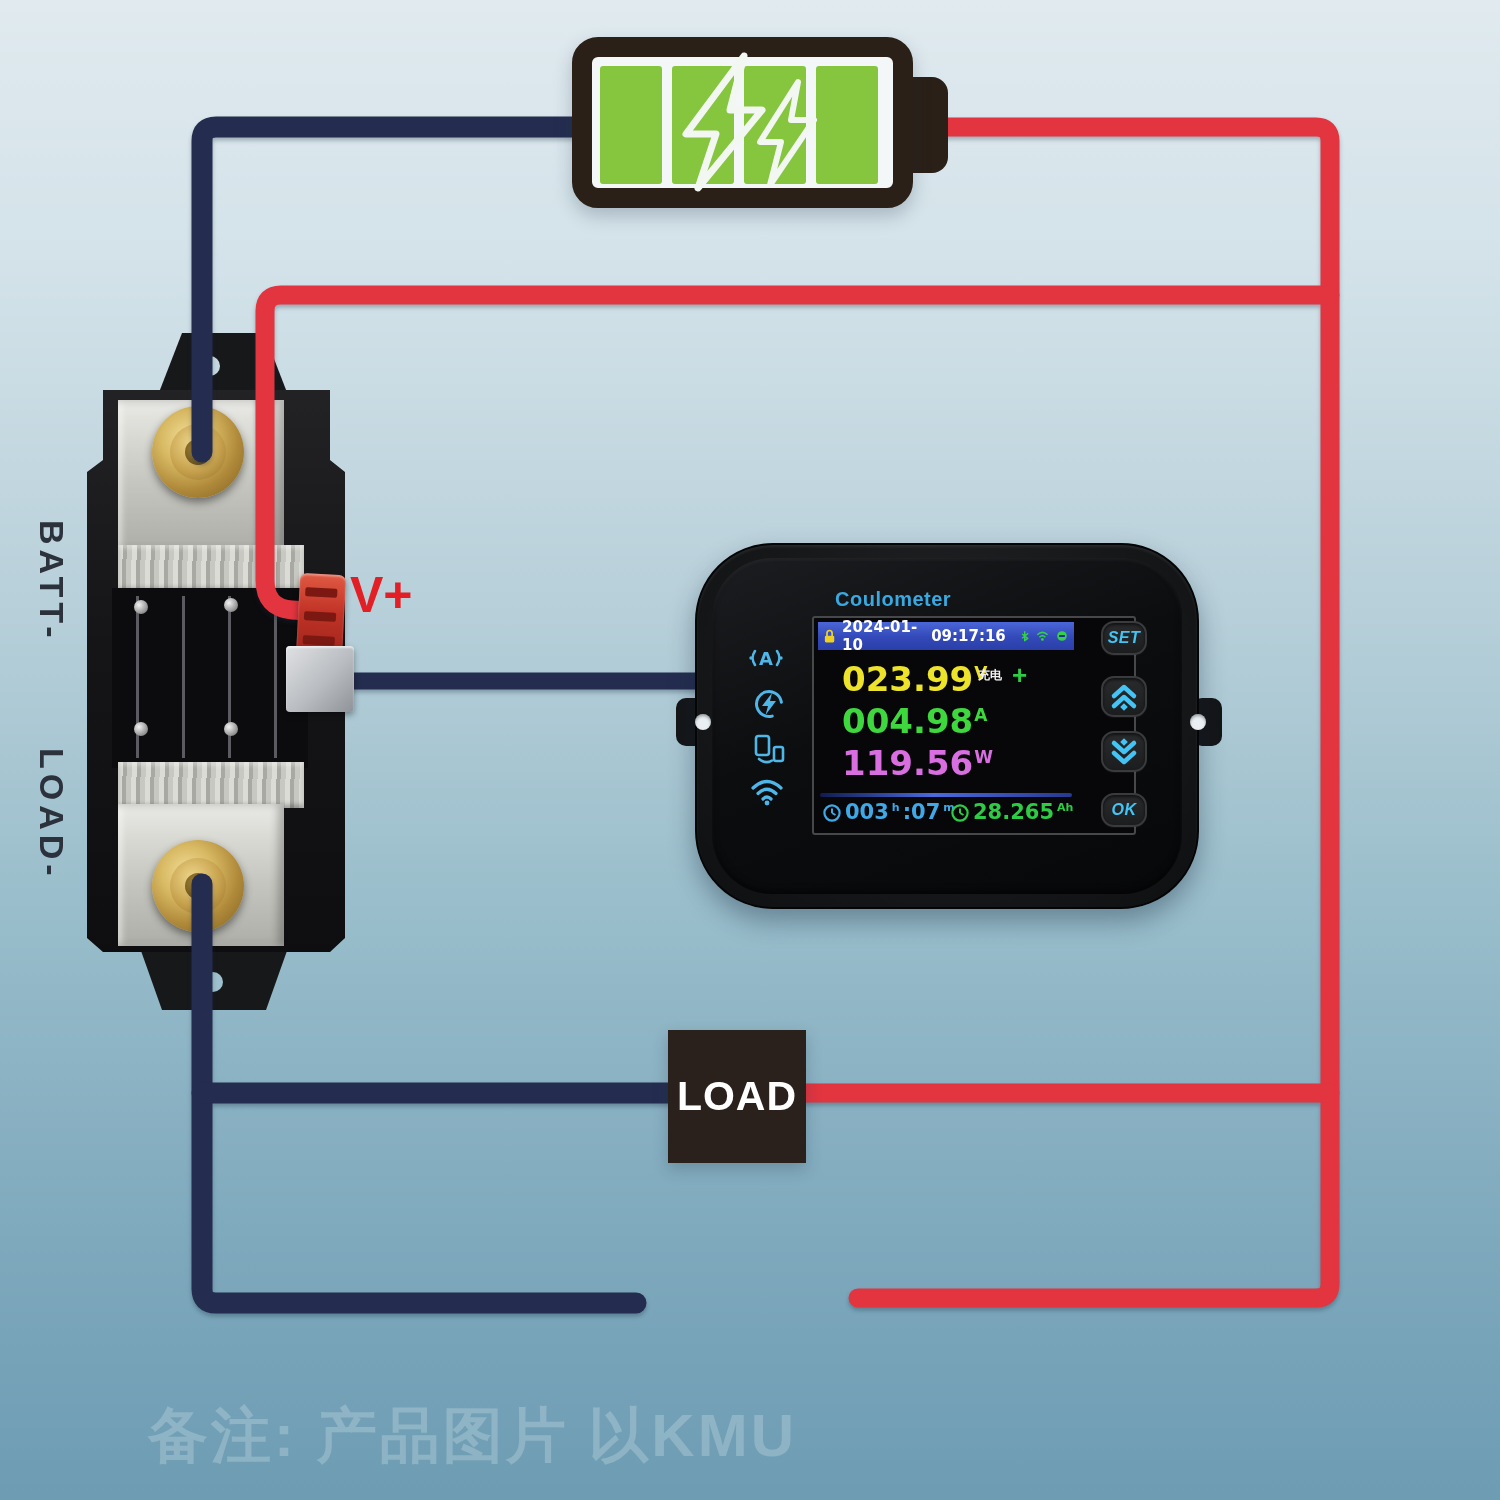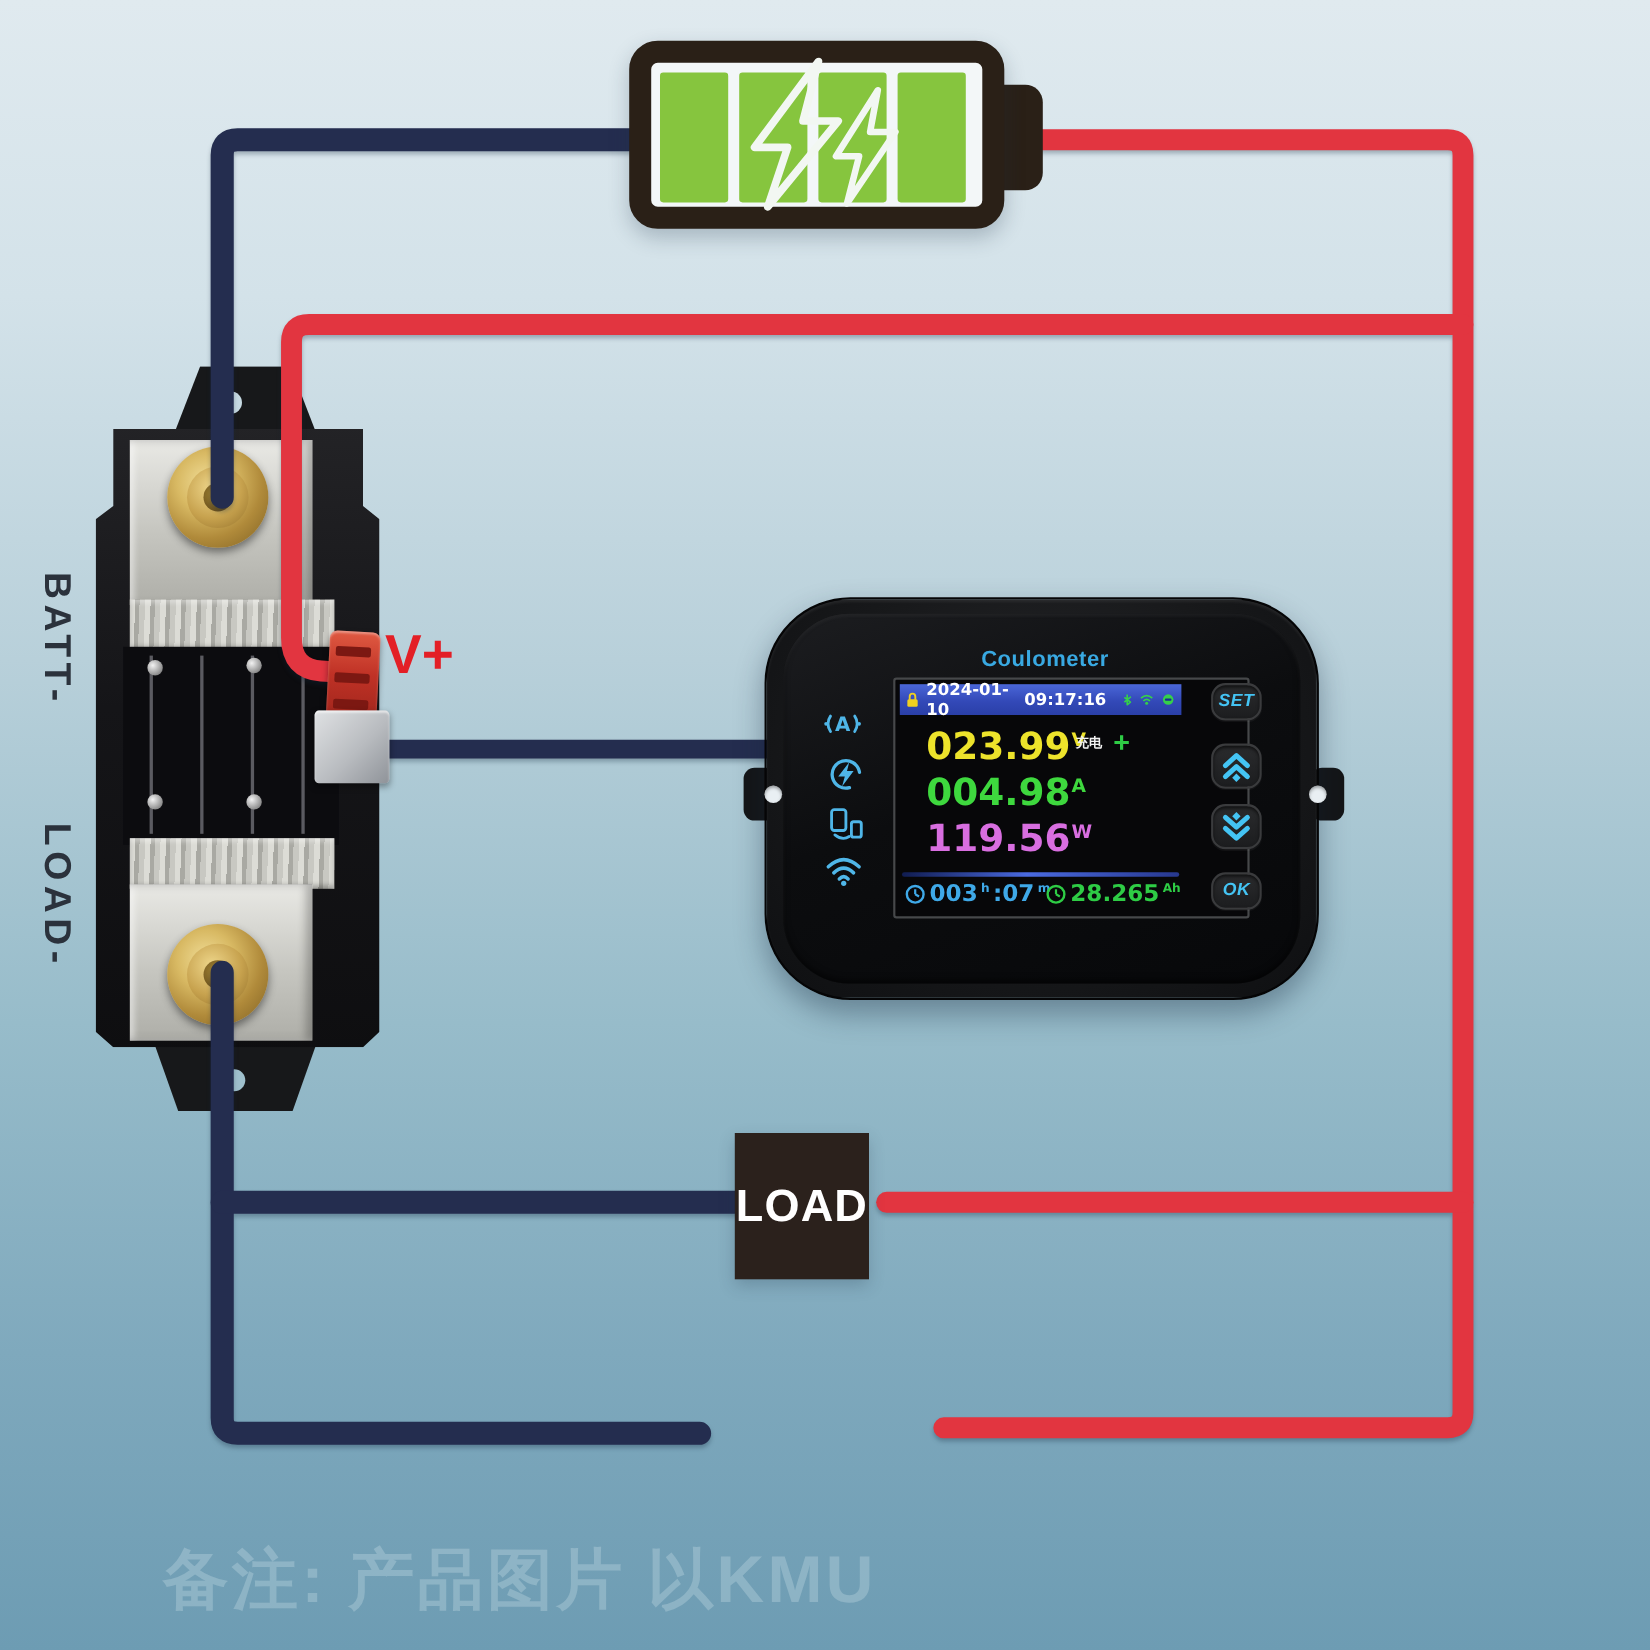--- a/index.html
+++ b/index.html
@@ -63,41 +63,41 @@
     background:linear-gradient(135deg,#dfe1e3 0%,#b9bcc0 55%,#8f9399 100%);
     box-shadow:0 3px 6px rgba(0,0,0,.35), inset 0 2px 2px rgba(255,255,255,.6);}
 
   .side-label{color:#2b323c;font-size:34px;font-weight:600;letter-spacing:5px;
     writing-mode:vertical-rl;}
   .batt-label{left:32px;top:520px;}
   .loadm-label{left:32px;top:748px;}
   .vplus{left:350px;top:566px;font-size:50px;font-weight:bold;color:#e31f26;}
 
   
-  .load-box{left:668px;top:1030px;width:122px;height:133px;background:#2b211c;
+  .load-box{left:668px;top:1030px;width:138px;height:133px;background:#2b211c;
     display:flex;align-items:center;justify-content:center;
     box-shadow:0 6px 14px rgba(30,50,70,.25);}
   .charger-box{left:624px;top:1247px;width:240px;height:110px;border-radius:26px;
     background:linear-gradient(180deg,#2e2420 0%,#1c130f 100%);
     display:flex;align-items:center;justify-content:center;
     box-shadow:0 6px 14px rgba(30,50,70,.25);}
   .block-text{color:#ffffff;font-weight:bold;font-size:41px;letter-spacing:1px;}
 
   
   .cm-ear{width:30px;height:48px;border-radius:10px;background:#141517;}
   .cm-body{left:695px;top:543px;width:504px;height:366px;border-radius:78px;
     background:radial-gradient(ellipse at 50% 38%,#26272a 0%,#18191b 55%,#0e0f11 100%);
     border:2px solid #050506;box-sizing:border-box;
     box-shadow:0 12px 26px rgba(20,40,60,.38), inset 0 2px 3px rgba(255,255,255,.08);}
   .cm-face{left:712px;top:558px;width:470px;height:336px;border-radius:60px;
     background:linear-gradient(160deg,#1c1d20 0%,#0c0d0f 45%,#07080a 100%);
     box-shadow:inset 0 2px 4px rgba(255,255,255,.06), inset 0 -3px 6px rgba(0,0,0,.6);}
   .cm-screwdot{width:16px;height:16px;border-radius:50%;background:#e9eff3;
     box-shadow:inset 0 2px 3px rgba(0,0,0,.35);}
-  .cm-title{left:835px;top:588px;width:230px;text-align:center;
+  .cm-title{left:835px;top:588px;width:230px;text-align:left;
     color:#39a9e2;font-size:20px;font-weight:bold;letter-spacing:.5px;}
 
   .screen{left:812px;top:616px;width:324px;height:219px;background:#070709;
     border:2px solid #46484a;border-radius:3px;box-sizing:border-box;}
   .sbar{position:absolute;left:4px;top:4px;width:256px;height:28px;
     background:linear-gradient(180deg,#4a66d8 0%,#3349b8 55%,#2a3fa8 100%);
     display:flex;align-items:center;gap:7px;padding:0 6px;box-sizing:border-box;}
   .sbar-text{color:#fff;font-size:15px;font-weight:bold;font-family:"DejaVu Sans",sans-serif;}
   .sbar-spacer{flex:1;}
   .val-row{position:absolute;left:8px;height:42px;display:flex;align-items:center;

